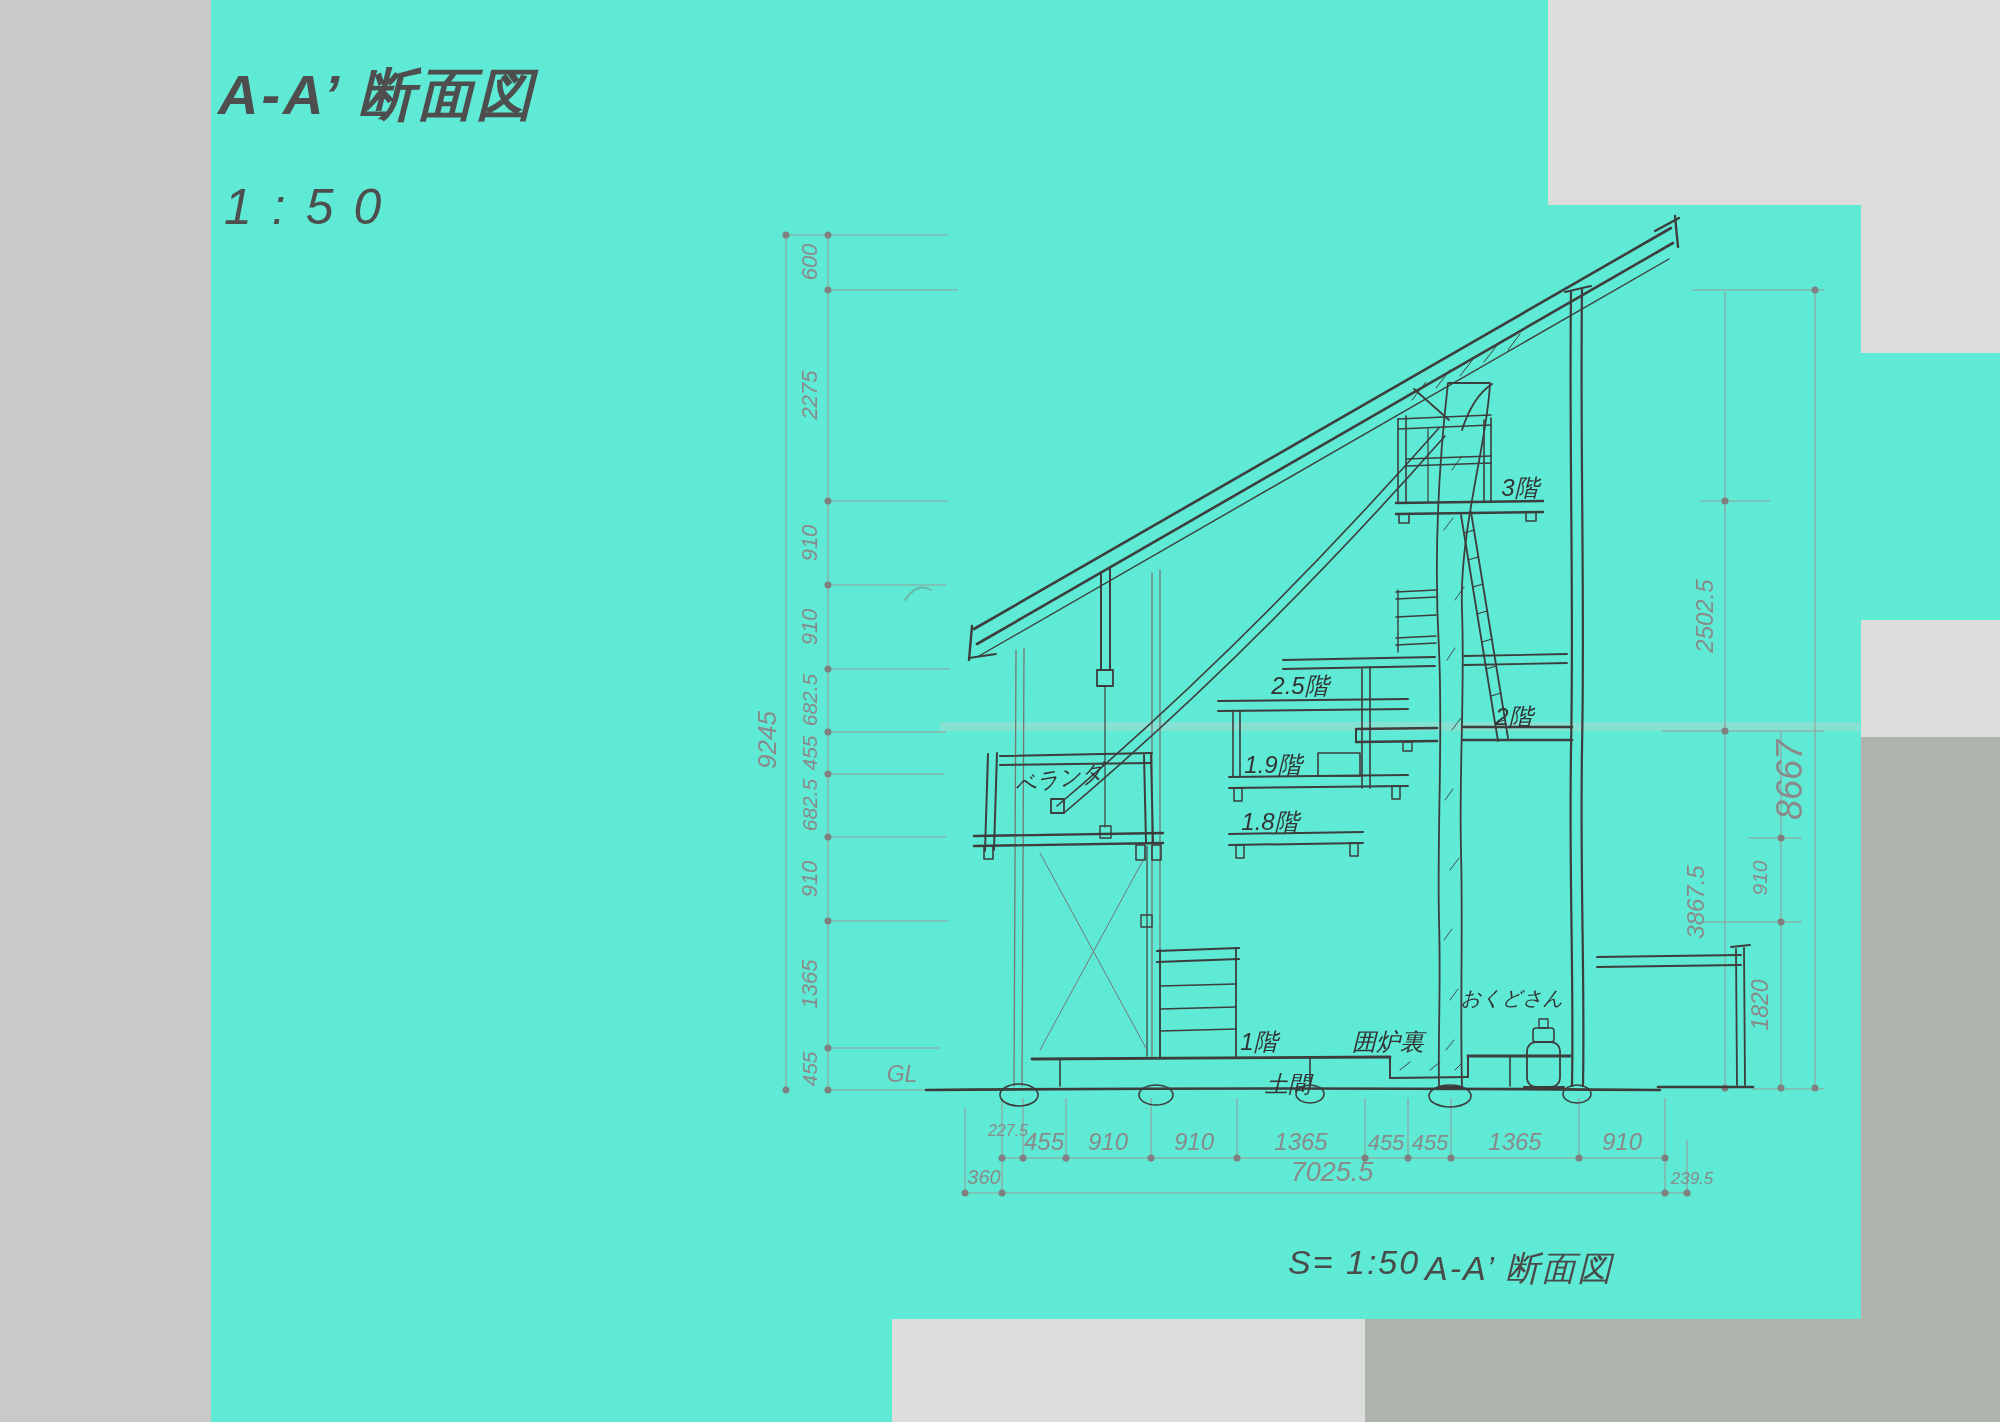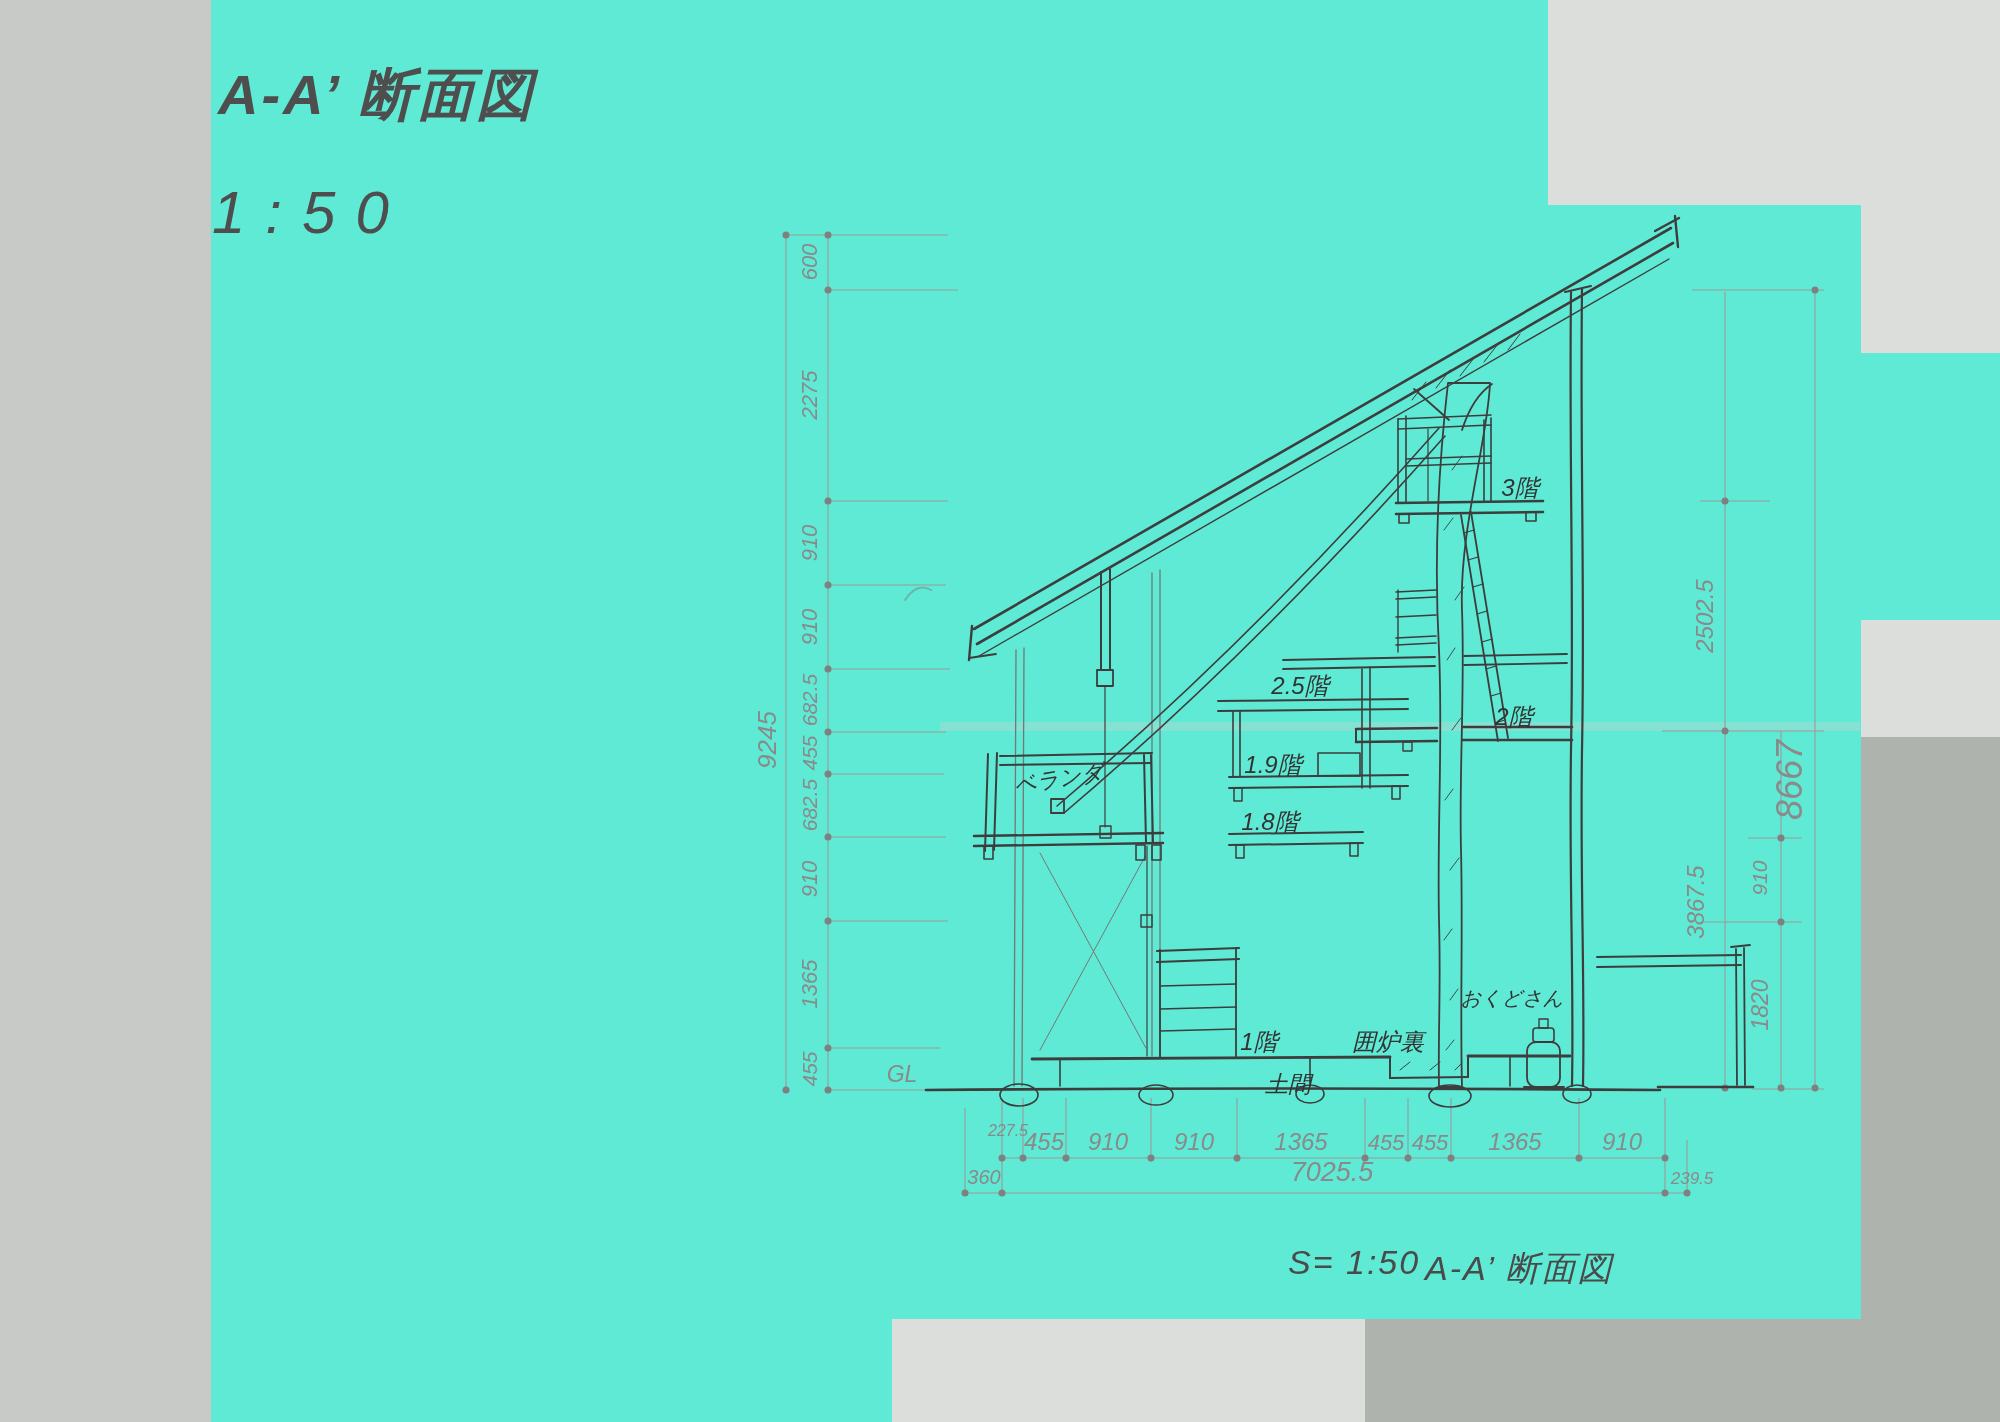--- a/index.html
+++ b/index.html
@@ -14,21 +14,21 @@
   .r-strip-upper{left:1861px;top:0;width:139px;height:353px;background:#dcdedb;}
   .r-block-mid{left:1861px;top:620px;width:139px;height:117px;background:#dcdedb;}
   .r-strip-dark{left:1861px;top:737px;width:139px;height:685px;background:#aeb3ad;}
   .b-band-light{left:892px;top:1319px;width:473px;height:103px;background:#dcdedb;}
   .b-band-dark{left:1365px;top:1319px;width:635px;height:103px;background:#aeb3ad;}
   .page-title{
     position:absolute;left:218px;top:58px;font-size:56px;font-weight:600;
     color:#4e4e4e;letter-spacing:3px;white-space:nowrap;
   }
   .page-scale{
-    position:absolute;left:212px;top:178px;font-size:60px;font-weight:500;
+    position:absolute;left:224px;top:178px;font-size:50px;font-weight:500;
     color:#4e4e4e;letter-spacing:20px;white-space:nowrap;
   }
   svg{position:absolute;left:0;top:0;}
   .dim{stroke:#9a9a9a;stroke-width:1.1;fill:none;}
   .dimdot{fill:#808080;stroke:none;}
   .dimtxt{fill:#8a8a8a;}
   .ink{stroke:#3d3d3d;fill:none;stroke-linecap:round;stroke-linejoin:round;}
   .pencil{stroke:#777;fill:none;stroke-linecap:round;}
   .inktxt{fill:#333;}
   .captxt{fill:#4a4a4a;}

